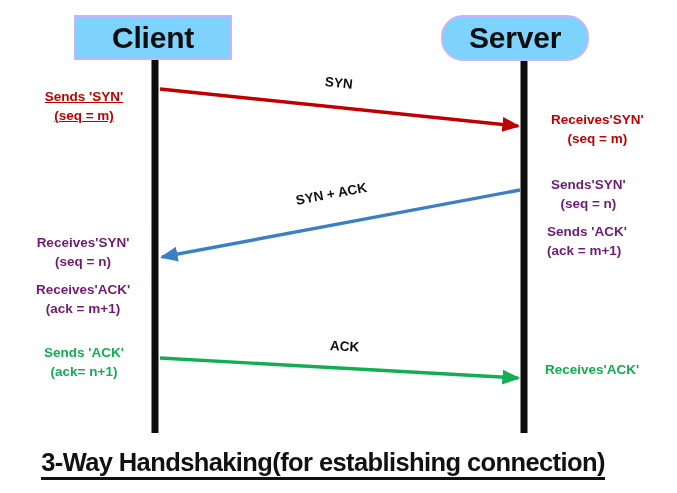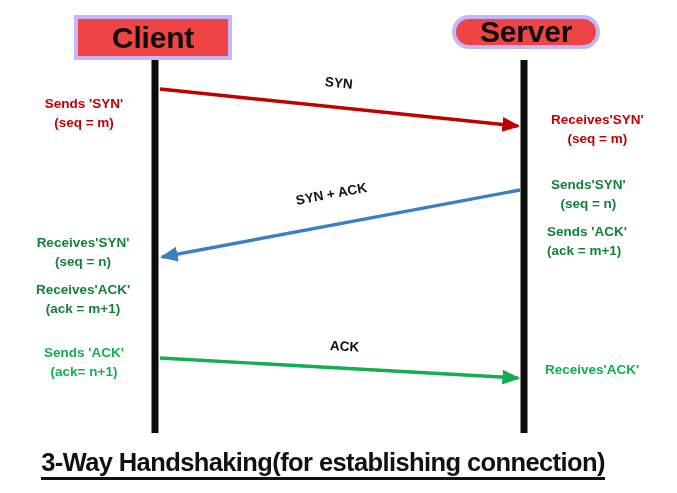--- a/index.html
+++ b/index.html
@@ -20,47 +20,47 @@
   svg.layer {
     position: absolute;
     left: 0;
     top: 0;
     width: 677px;
     height: 493px;
   }
   .node-box {
     position: absolute;
     box-sizing: border-box;
-    background: #ef4444;
-    border: 4px solid #c4b5fd;
+    background: #7dd3fc;
+    border: 2px solid #c4b5fd;
     display: flex;
     align-items: center;
     justify-content: center;
   }
   .node-label {
     font-size: 30px;
     font-weight: bold;
     color: #0d0d0d;
     letter-spacing: -0.2px;
     line-height: 1;
   }
   #client-box { left: 74px; top: 15px; width: 158px; height: 45px; }
-  #server-box { left: 452px; top: 15px; width: 148px; height: 34px; border-radius: 22px; }
+  #server-box { left: 441px; top: 15px; width: 148px; height: 46px; border-radius: 22px; }
 
   .ann {
     position: absolute;
     font-size: 13.5px;
     font-weight: bold;
     line-height: 1.42;
     white-space: nowrap;
   }
   .ann.right { text-align: left; }
   .ann.leftcol { text-align: center; }
   .red  { color: #c00000; }
-  .blue { color: #15803d; }
+  .blue { color: #701a75; }
   .green{ color: #13ad52; }
 
   .arrow-label {
     position: absolute;
     font-size: 13.5px;
     font-weight: bold;
     color: #111111;
     white-space: nowrap;
   }
 
@@ -109,21 +109,21 @@
     <line x1="160" y1="358" x2="518" y2="378" stroke="#13ad52" stroke-width="3.4" marker-end="url(#head-green)"></line>
   </svg>
 
   <div class="node-box" id="client-box">
     <span class="node-label">Client</span>
   </div>
   <div class="node-box" id="server-box">
     <span class="node-label">Server</span>
   </div>
 
-  <div class="ann leftcol red" style="left:22px; top:94px; width:124px;">
+  <div class="ann leftcol red" style="left:22px; top:87px; width:124px;text-decoration:underline;">
     <div>Sends 'SYN'</div>
     <div>(seq = m)</div>
   </div>
 
   <div class="ann right red" style="left:551px; top:110px;">
     <div>Receives'SYN'</div>
     <div style="text-align:center;">(seq = m)</div>
   </div>
 
   <div class="ann right blue" style="left:551px; top:175px;">

